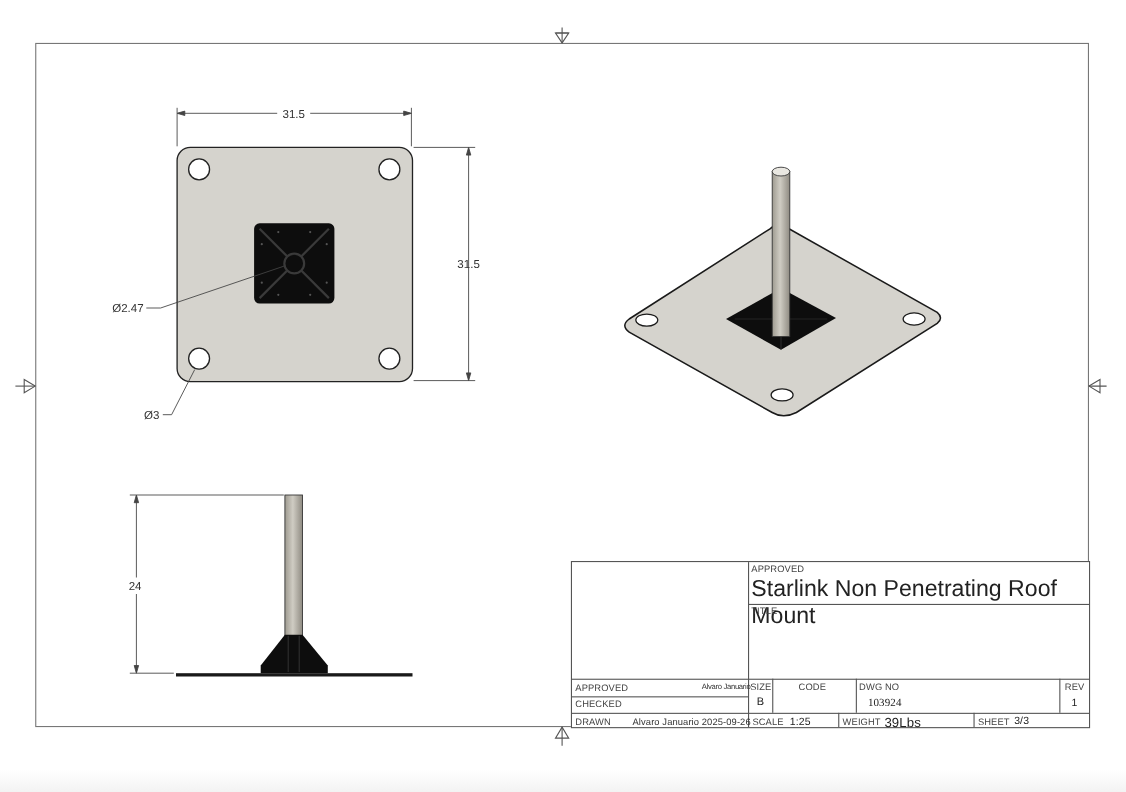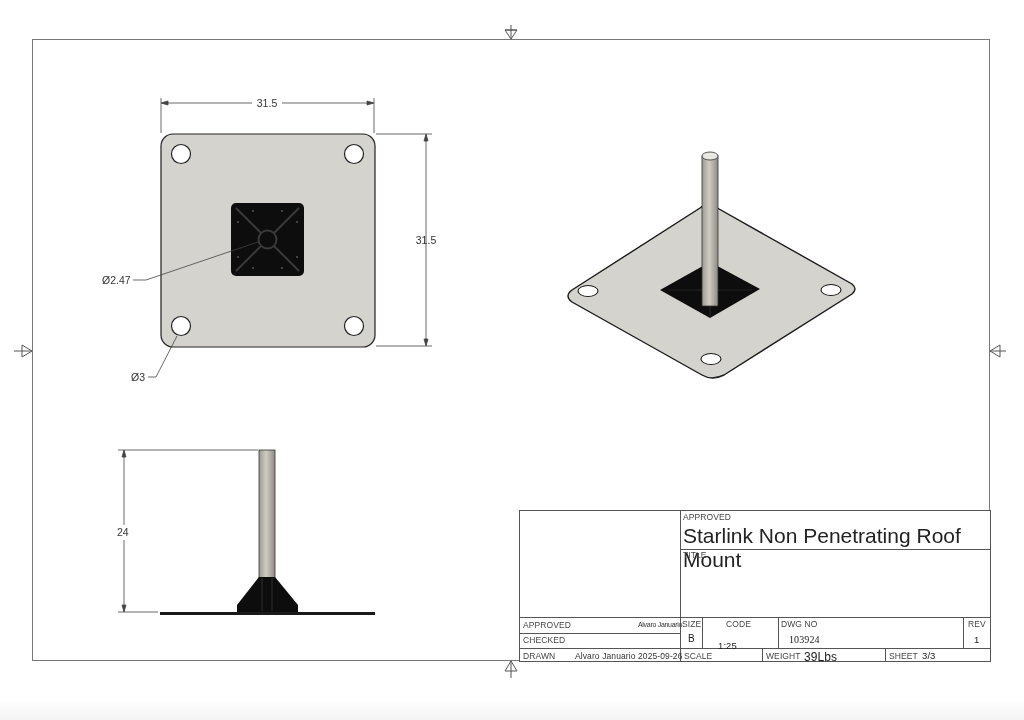--- a/index.html
+++ b/index.html
@@ -190,19 +190,19 @@
     <div class="cell lbl" style="left:162px; top:108px;">SIZE</div>
     <div class="cell val" style="left:168px; top:122px;">B</div>
     <div class="cell lbl" style="left:206px; top:108px;">CODE</div>
     <div class="cell val" style="left:206px; top:122px;"></div>
     <div class="cell lbl" style="left:261px; top:108px;">DWG NO</div>
     <div class="cell lbl" style="left:269px; top:123px; font-size:10px; color:#222;font-family:Liberation Serif, serif;">103924</div>
     <div class="cell lbl" style="left:448px; top:108px;">REV</div>
     <div class="cell lbl" style="left:454px; top:123px; font-size:9.5px; color:#222;">1</div>
 
     <div class="cell lbl" style="left:164px; top:140px;">SCALE</div>
-    <div class="cell lbl" style="left:198px; top:129px; font-size:9.5px; color:#222;">1:25</div>
+    <div class="cell lbl" style="left:198px; top:140px; font-size:9.5px; color:#222;">1:25</div>
     <div class="cell lbl" style="left:246px; top:140px;">WEIGHT</div>
     <div class="cell lbl" style="left:284px; top:139px; font-size:12px; color:#222;">39Lbs</div>
     <div class="cell lbl" style="left:369px; top:140px;">SHEET</div>
     <div class="cell lbl" style="left:402px; top:139px; font-size:9.5px; color:#222;">3/3</div>
   </div>
 </div>
 
 </body></html>

